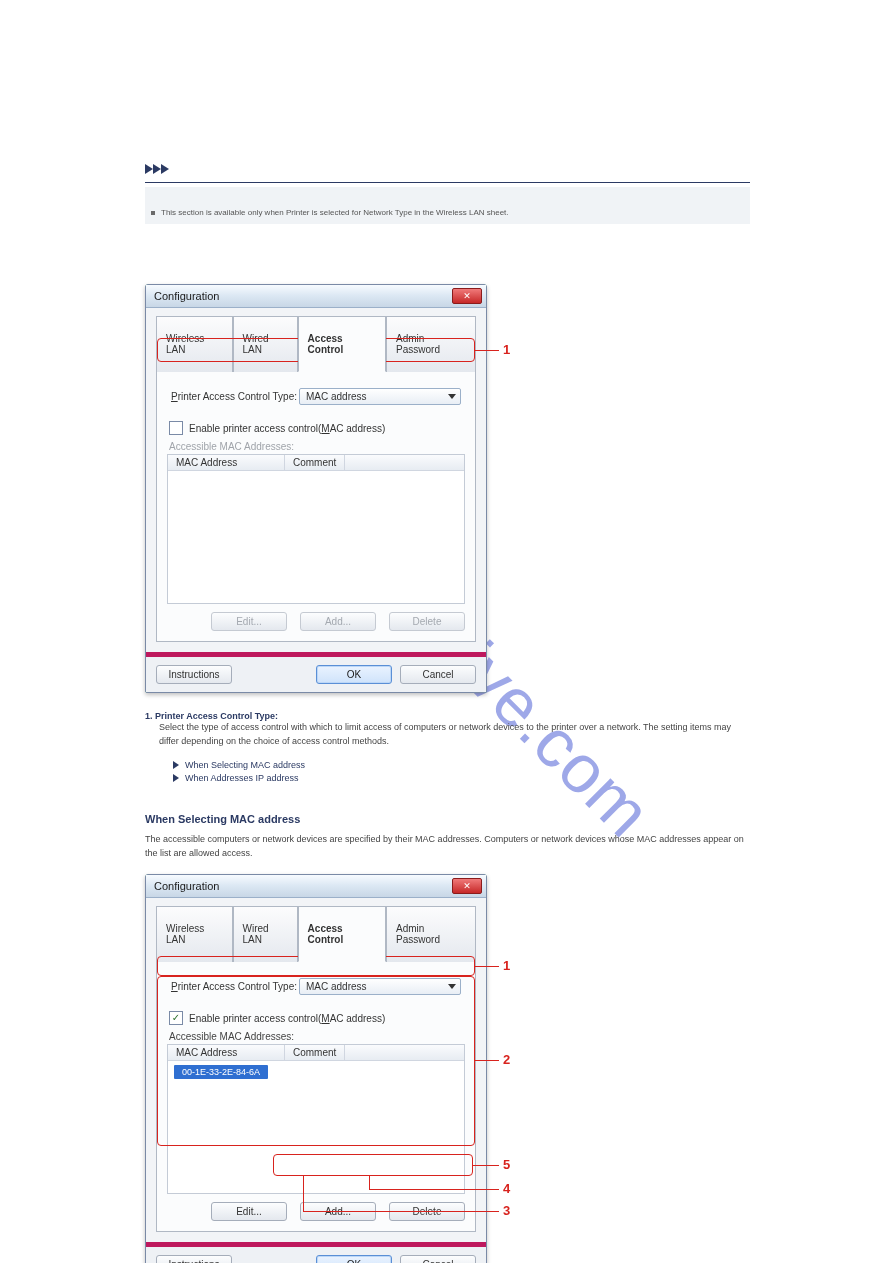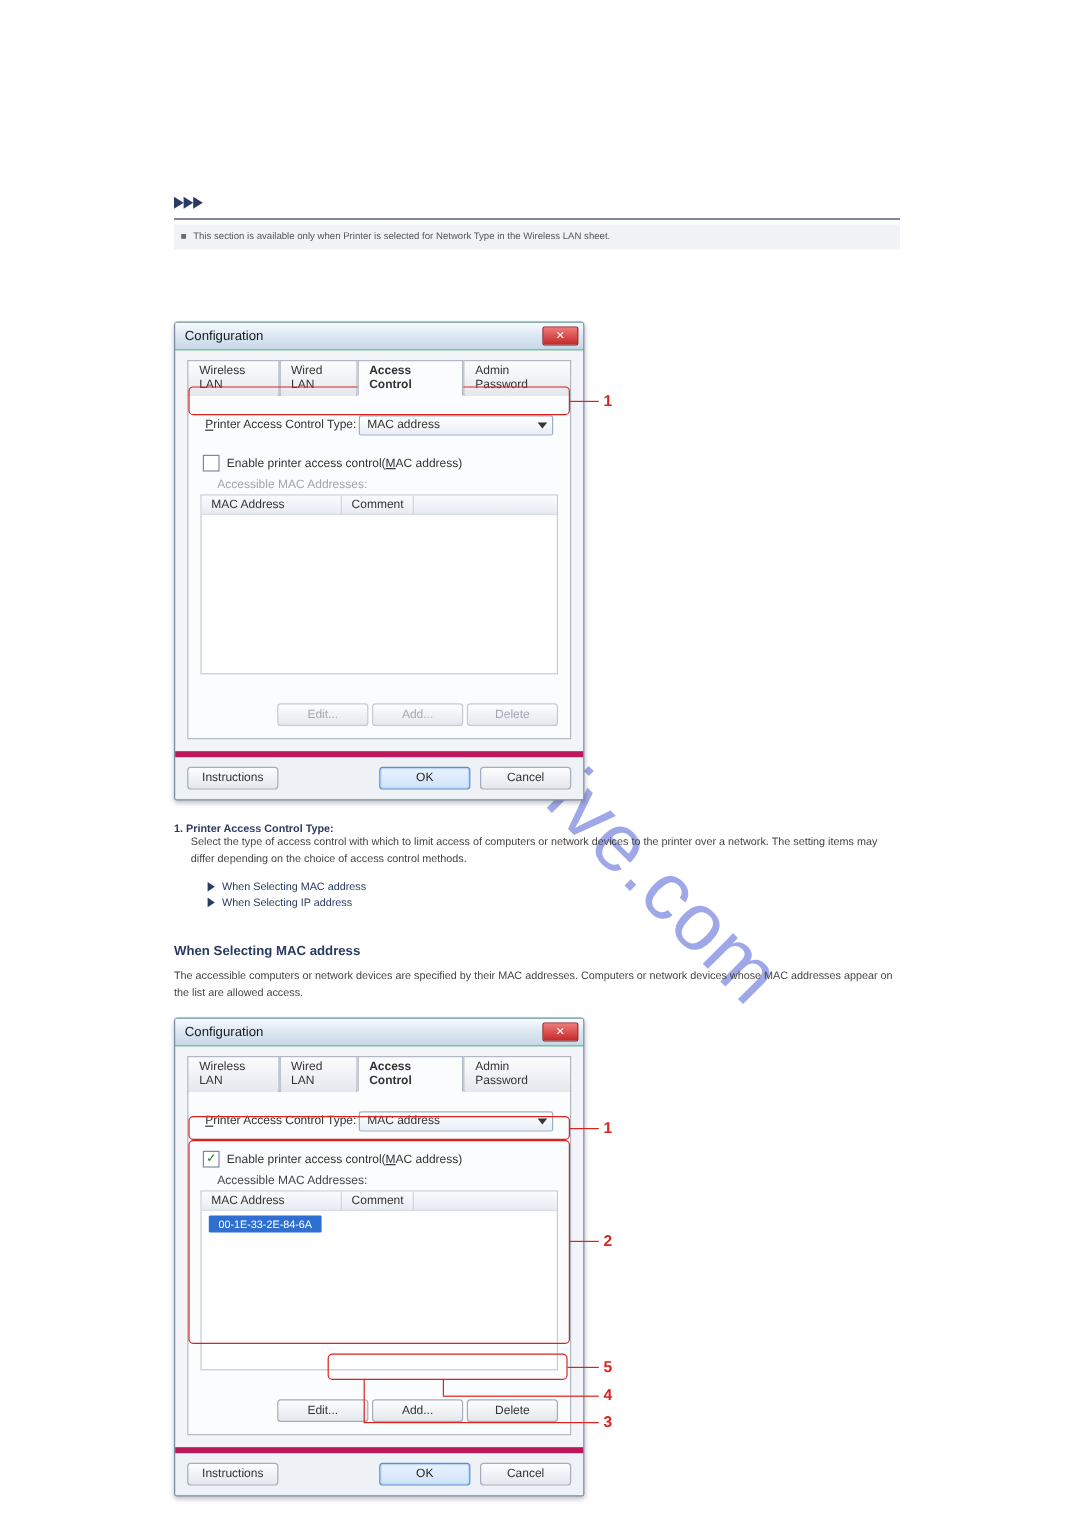--- a/index.html
+++ b/index.html
@@ -38,20 +38,21 @@
     background: #f0f3f6;
     padding: 4px 6px 6px 6px;
     font-size: 8px;
     color: #555;
     line-height: 1.4;
   }
   .note-box .bullet {
     display: flex;
     align-items: flex-start;
     gap: 6px;
+    margin-top: 16px;
   }
   .note-box .bullet::before {
     content: "";
     width: 4px;
     height: 4px;
     background: #6a6a6a;
     margin-top: 4px;
     flex: none;
   }
 
@@ -139,21 +140,21 @@
   .client {
     padding: 8px 10px 10px 10px;
     background: #f2f4f7;
   }
   .tabs {
     display: flex;
     font-size: 10px;
     color: #333;
   }
   .tab {
-    padding: 3px 9px;
+    padding: 16px 9px;
     border: 1px solid #b0b8c4;
     border-bottom: none;
     background: linear-gradient(#fcfcfd,#e4e8ee);
     margin-right: 0;
     position: relative;
   }
   .tab.active {
     background: #fbfcfd;
     border-bottom: 1px solid #fbfcfd;
     z-index: 2;
@@ -207,21 +208,21 @@
     display: flex;
     align-items: center;
     justify-content: center;
     font-size: 10px;
     color: #2b6f2b;
   }
   .chk.checked::after { content: "✓"; line-height: 1; }
   .graylabel {
     font-size: 10px;
     color: #a0a4aa;
-    margin: 0 0 2px 14px;
+    margin: 0 0 2px 2px;
   }
   .listpane {
     border: 1px solid #c4cbd6;
     background: #fff;
     height: 148px;
     position: relative;
     overflow: hidden;
     font-size: 10px;
   }
   .listpane .hdr {
@@ -241,22 +242,22 @@
     margin: 4px 6px;
     padding: 2px 8px;
     background: #2f6fd1;
     color: #fff;
     font-size: 9px;
     border-radius: 1px;
   }
   .btnrow {
     display: flex;
     justify-content: flex-end;
-    gap: 3px;
-    margin-top: 24px;
+    gap: 13px;
+    margin-top: 8px;
     align-items: center;
   }
   .btn {
     min-width: 58px;
     text-align: center;
     font-size: 10px;
     padding: 3px 8px;
     border: 1px solid #a5adba;
     border-radius: 3px;
     background: linear-gradient(#fcfdfe,#e4e8ee);
@@ -412,21 +413,21 @@
     <div class="ol1-body">Select the type of access control with which to limit access of computers or network devices to the printer over a network.
 The setting items may differ depending on the choice of access control methods.</div>
 
     <div class="sub-links">
       <div class="row">
         <div class="tri"></div>
         <a>When Selecting MAC address</a>
       </div>
       <div class="row">
         <div class="tri"></div>
-        <a>When Selecting IP address</a>
+        <a>When Addresses IP address</a>
       </div>
     </div>
 
     <div class="sec-title" style="margin-top:30px;">When Selecting MAC address</div>
     <div class="body-text">The accessible computers or network devices are specified by their MAC addresses. Computers or network devices whose MAC addresses appear on the list are allowed access.</div>
 
     <div class="figwrap fig2-offset" style="margin-top:14px;">
       <div class="dialog">
         <div class="titlebar">
           <span>Configuration</span>

